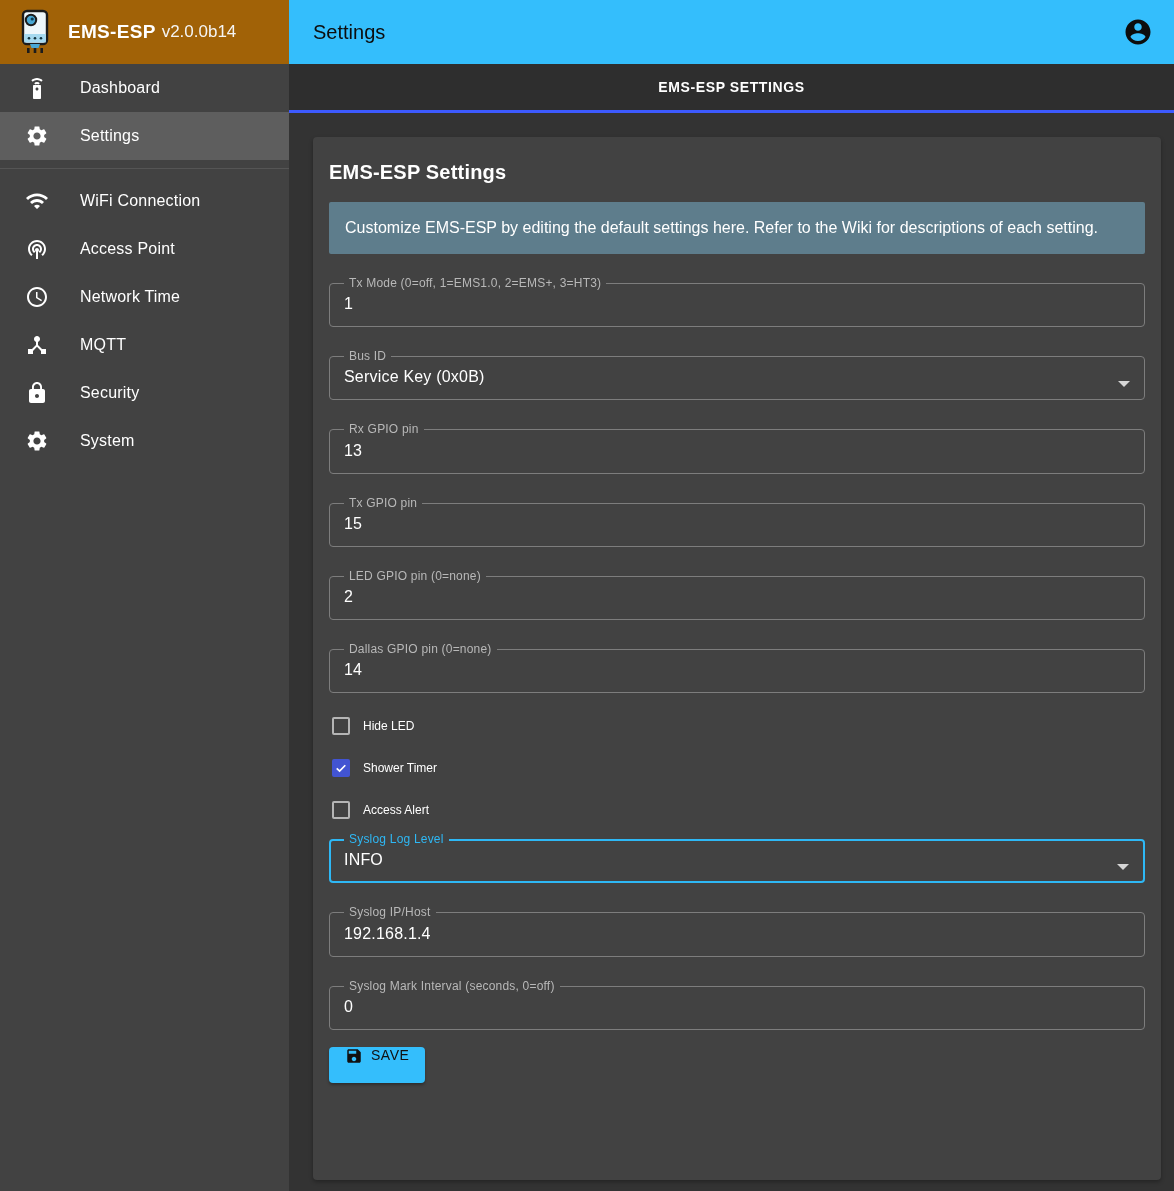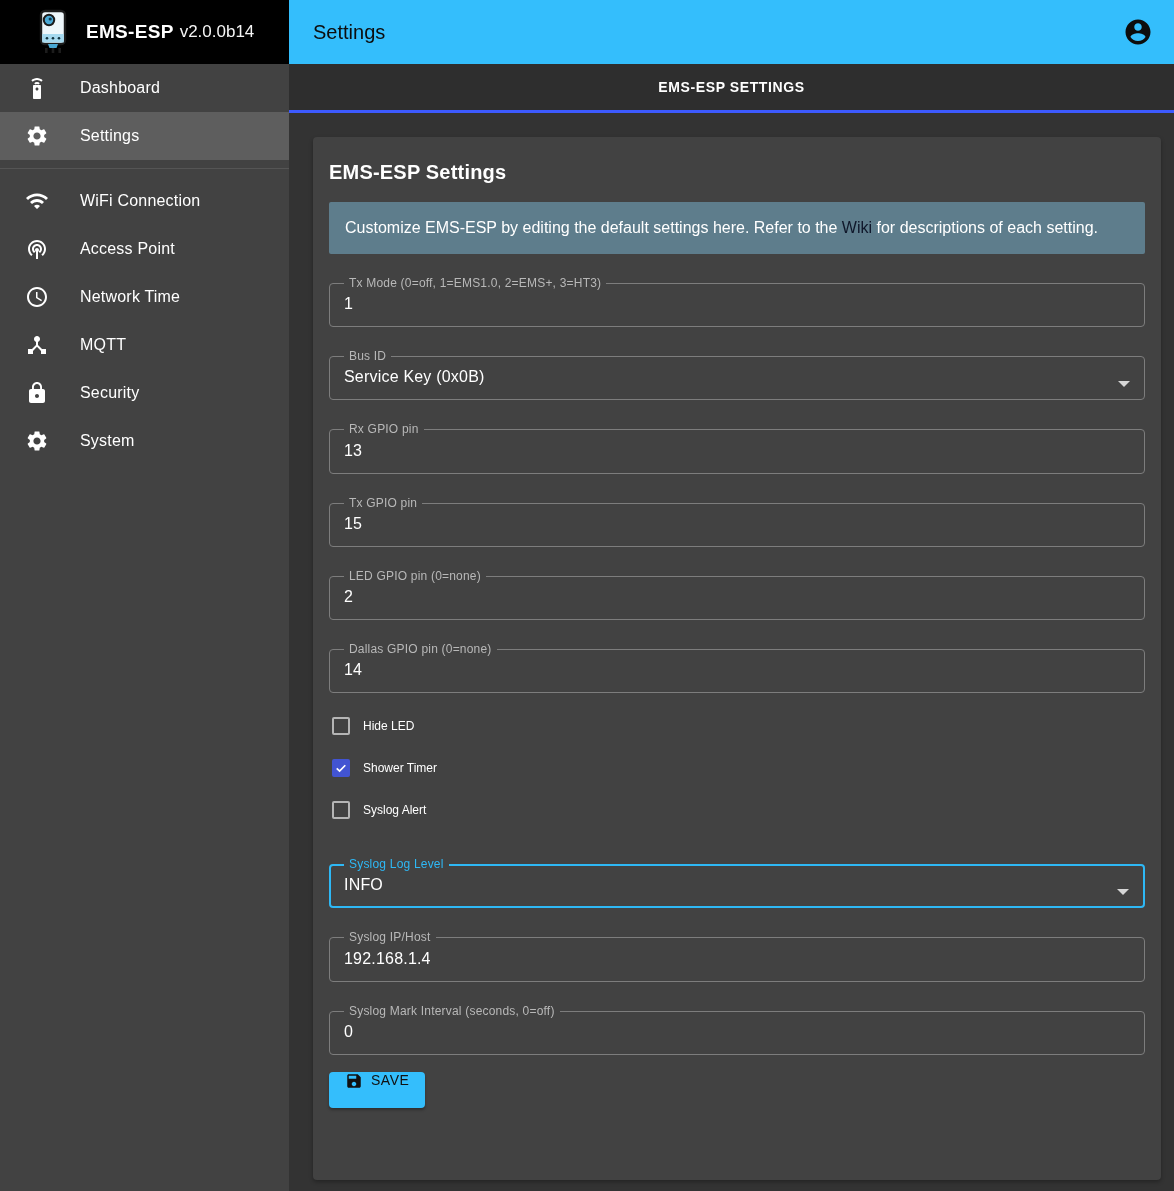--- a/index.html
+++ b/index.html
@@ -9,22 +9,22 @@
     background: #333333;
     color: #fff;
     display: flex;
     min-height: 1191px;
     overflow: hidden;
   }
 
   
   .sidebar { width: 289px; flex: 0 0 289px; background: #424242; display: flex; flex-direction: column; }
   .sidebar-header {
-    height: 64px; background: #000000; display: flex; align-items: center;
-    padding-left: 32px; flex: 0 0 64px;
+    height: 64px; background: #a16207; display: flex; align-items: center;
+    padding-left: 14px; flex: 0 0 64px;
   }
   .logo { width: 42px; height: 48px; margin-right: 12px; }
   .brand-name { font-size: 19px; font-weight: 700; letter-spacing: 0.3px; }
   .brand-version { font-size: 17px; font-weight: 400; margin-left: 6px; color: #f5f5f5; }
   .nav-item {
     height: 48px; display: flex; align-items: center; padding-left: 16px;
     cursor: pointer; color: #fff;
   }
   .nav-item.selected { background: #5e5e5e; }
   .nav-icon { width: 24px; height: 24px; margin: 0 31px 0 9px; flex: 0 0 24px; }
@@ -54,21 +54,21 @@
   .content { flex: 1 1 auto; padding: 24px 13px 11px 24px; }
   .card {
     background: #424242; border-radius: 4px; min-height: 100%;
     box-shadow: 0 2px 4px rgba(0,0,0,0.3); padding: 16px 16px 20px 16px;
   }
   .card-heading { font-size: 20px; font-weight: 700; letter-spacing: 0.2px; padding-top: 8px; }
   .info-box {
     margin-top: 18px; background: #5e7d8c; border-radius: 2px;
     padding: 14px 16px; font-size: 16px; line-height: 24px; color: #fff;
   }
-  .info-box a { color: #0f172a; text-decoration: none; cursor: pointer; margin-top: 22px; }
+  .info-box a { color: #ffffff; text-decoration: none; cursor: pointer; margin-top: 22px; }
 
   
   fieldset.field {
     border: 1px solid #7d7d7d; border-radius: 4px; margin-top: 23px;
     padding: 0 14px 13px 14px; position: relative; cursor: text;
   }
   fieldset.field legend {
     font-size: 12px; color: #b8b8b8; padding: 0 5px; line-height: 1.1; letter-spacing: 0.2px;
   }
   .field-value { font-size: 16px; color: #fff; padding-top: 5px; letter-spacing: 0.2px; }
@@ -267,25 +267,25 @@
             <svg viewBox="0 0 18 18">
                 <polyline points="3.5,9.5 7.2,13 14.5,5.5" fill="none" stroke="#fff" stroke-width="2.2"></polyline>
               </svg>
           </span>
           <span class="check-label">Shower Timer</span>
         </div>
         <div class="check-row">
           <span class="checkbox">
             
           </span>
-          <span class="check-label">Syslog Alert</span>
+          <span class="check-label">Access Alert</span>
         </div>
       </div>
 
-      <fieldset class="field is-select focused" style="margin-top:27px">
+      <fieldset class="field is-select focused" style="margin-top:2px">
         <legend>Syslog Log Level</legend>
         <div class="field-value">INFO</div>
         <span class="caret"></span>
       </fieldset>
 
       <fieldset class="field">
         <legend>Syslog IP/Host</legend>
         <div class="field-value">192.168.1.4</div>
       </fieldset>
 

